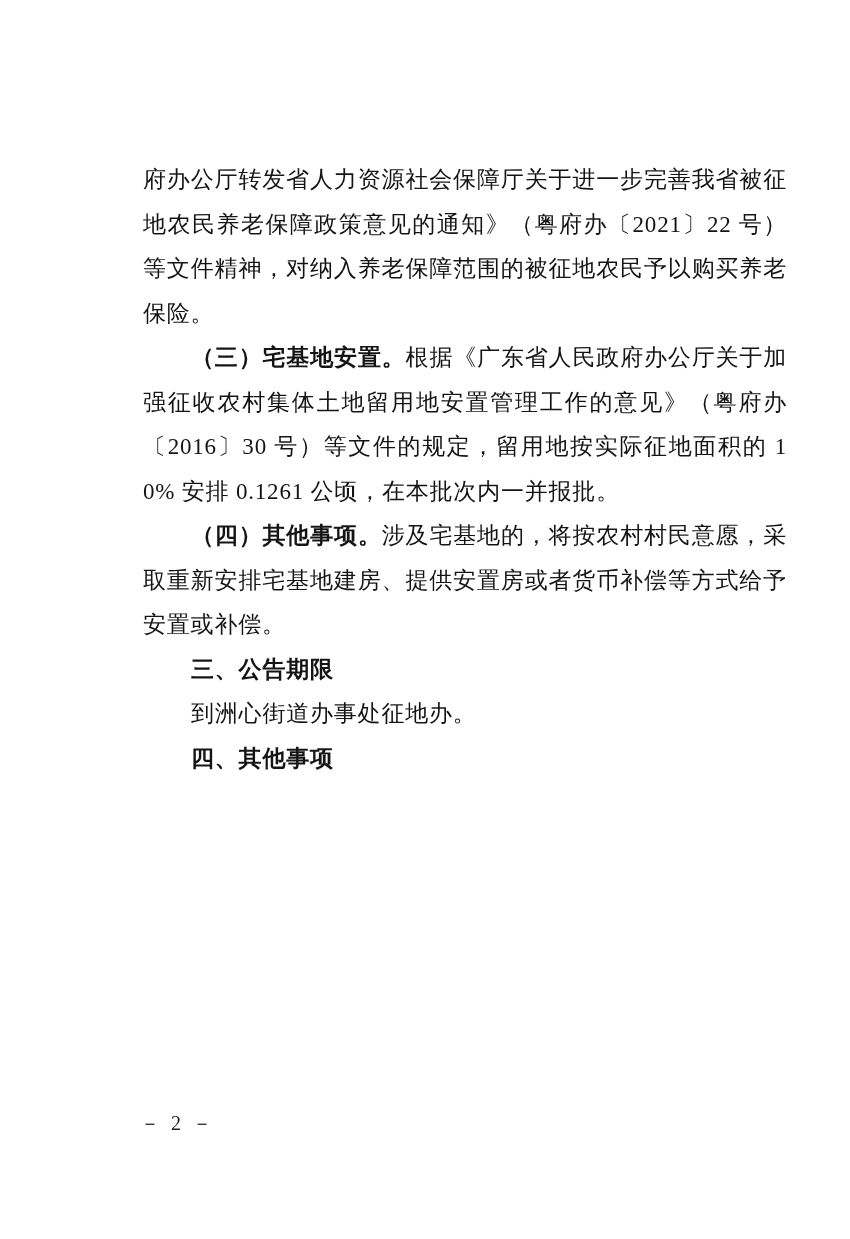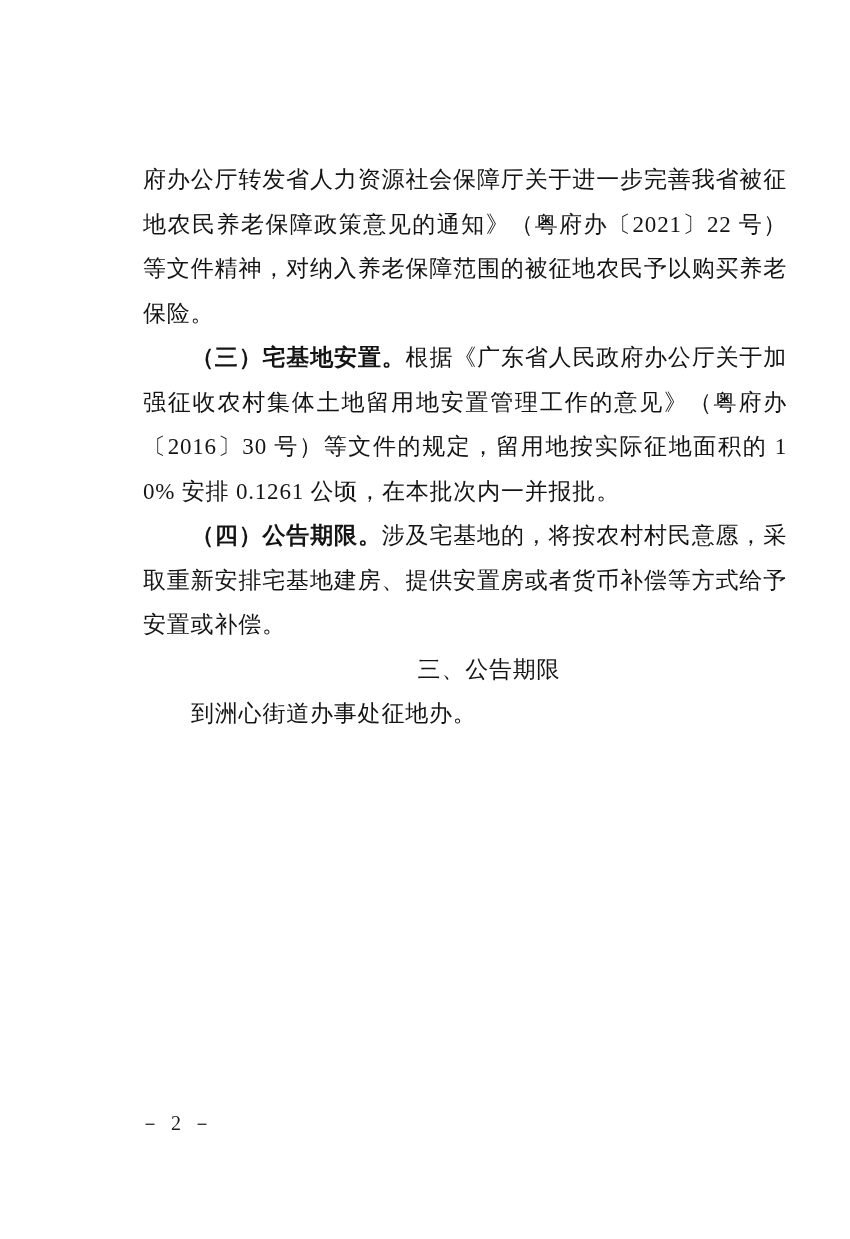--- a/index.html
+++ b/index.html
@@ -28,40 +28,41 @@
     font-size: 23px;
     line-height: 44.5px;
     letter-spacing: 0.8px;
     text-align: justify;
     word-break: break-all;
   }
   .para.indent {
     text-indent: 48px;
   }
   .para.heading {
-    font-weight: 400;
-    text-align: center;
+    font-weight: 700;
+    text-align: left;
   }
   .bold {
     font-weight: 700;
   }
   .footer {
     position: absolute;
     left: 116px;
     top: 1110px;
     font-size: 20px;
     letter-spacing: 3px;
     color: #1a1a1a;
   }
 </style>
 </head>
 <body>
 
 <div class="page">
   <div class="content">
       <p class="para">府办公厅转发省人力资源社会保障厅关于进一步完善我省被征地农民养老保障政策意见的通知》（粤府办〔2021〕22 号）等文件精神，对纳入养老保障范围的被征地农民予以购买养老保险。</p>
       <p class="para indent"><span class="bold">（三）宅基地安置。</span>根据《广东省人民政府办公厅关于加强征收农村集体土地留用地安置管理工作的意见》（粤府办〔2016〕30 号）等文件的规定，留用地按实际征地面积的 10% 安排 0.1261 公顷，在本批次内一并报批。</p>
-      <p class="para indent"><span class="bold">（四）公告期限。</span>涉及宅基地的，将按农村村民意愿，采取重新安排宅基地建房、提供安置房或者货币补偿等方式给予安置或补偿。</p>
+      <p class="para indent"><span class="bold">（四）其他事项。</span>涉及宅基地的，将按农村村民意愿，采取重新安排宅基地建房、提供安置房或者货币补偿等方式给予安置或补偿。</p>
       <p class="para indent heading">三、公告期限</p>
       <p class="para indent">到洲心街道办事处征地办。</p>
+      <p class="para indent heading">四、其他事项</p>
     </div>
   <div class="footer">－ 2 －</div>
 </div>
 
 </body></html>

